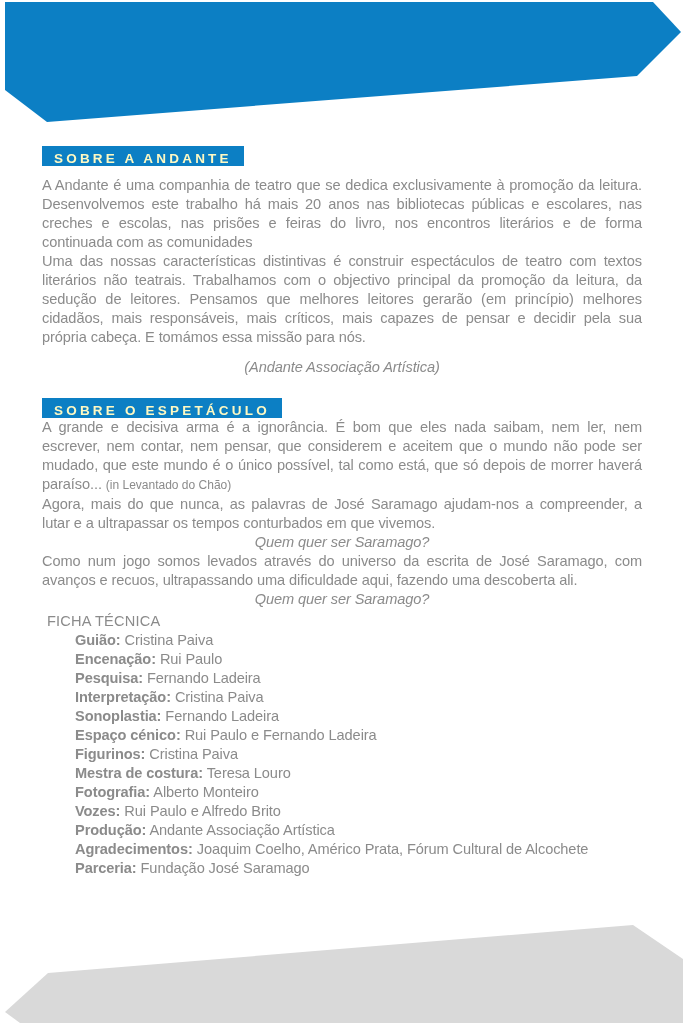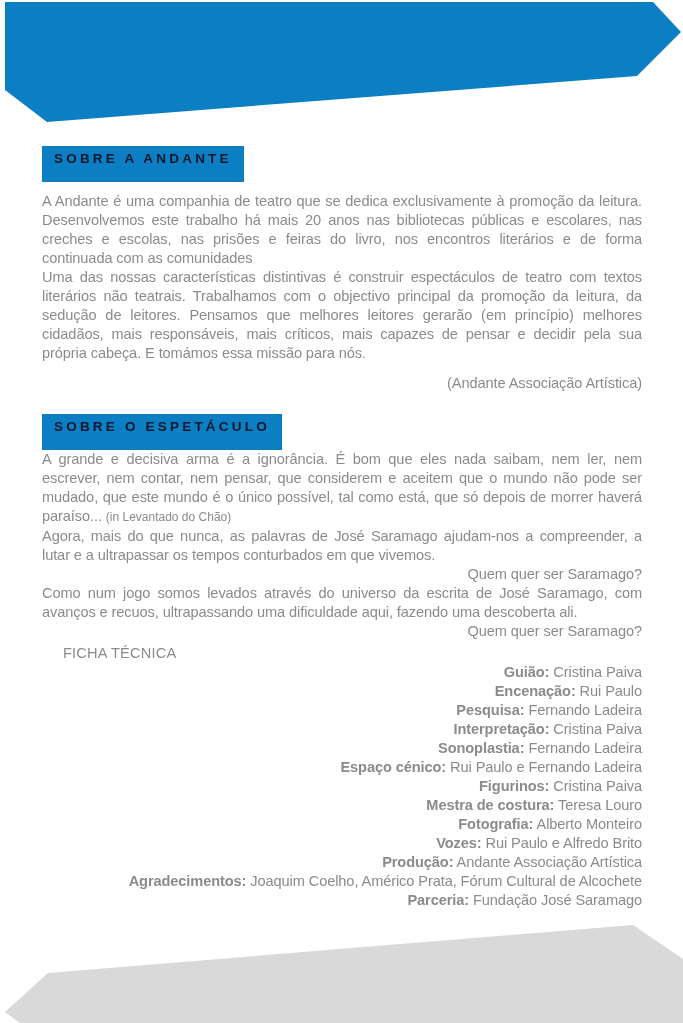--- a/index.html
+++ b/index.html
@@ -14,37 +14,37 @@
   .shape-top{fill:#0c7fc4;}
   .shape-bottom{fill:#d9d9d9;}
 
   #content{
     position:absolute;left:42px;top:146px;width:600px;
     color:#8b8b8b;
     font-size:14.6px;line-height:19px;letter-spacing:-0.1px;
   }
   .section-bar{
     display:inline-block;
-    background:#0c7fc4;color:#0f172a;
+    background:#0c7fc4;color:#fef9c3;
     font-size:13.5px;font-weight:bold;letter-spacing:3.2px;
-    height:36px;line-height:25px;
+    height:20px;line-height:25px;
     padding:0 12px;
     white-space:nowrap;
   }
   .bar-row{line-height:0;}
   .bar-row.first{margin-bottom:10px;}
   .bar-row.second{margin-top:21px;}
   p{margin:0;text-align:justify;}
-  p.no-justify{text-align:right;}
+  p.no-justify{text-align:center;font-style:italic;}
   .credit-right{text-align:right;margin-top:11px;}
   .small-cite{font-size:12px;letter-spacing:0;}
-  #ficha{margin-top:3px;margin-left:16px;}
+  #ficha{margin-top:3px;}
   .ficha-heading{letter-spacing:0.2px;padding-left:5px;}
   .ficha-items{padding-left:33px;}
-  .ficha-row{white-space:nowrap;text-align:right;}
+  .ficha-row{white-space:nowrap;}
   .ficha-label{font-weight:bold;}
 </style>
 </head>
 <body>
 
 <div id="page">
 
   <svg id="bg-shapes" width="683" height="1023" viewBox="0 0 683 1023">
     <polygon class="shape-top" points="5,2 653,2 681,32 637,76 47,122 5,90"></polygon>
     <polygon class="shape-bottom" points="5,1012 48,973 633,925 683,959 683,1023 20,1023"></polygon>

